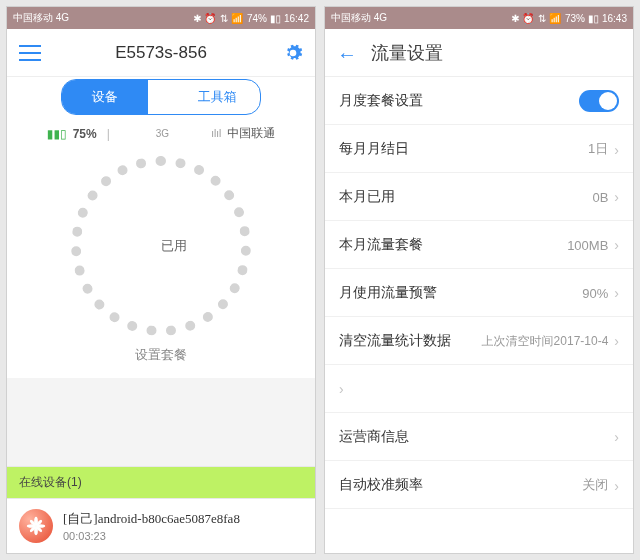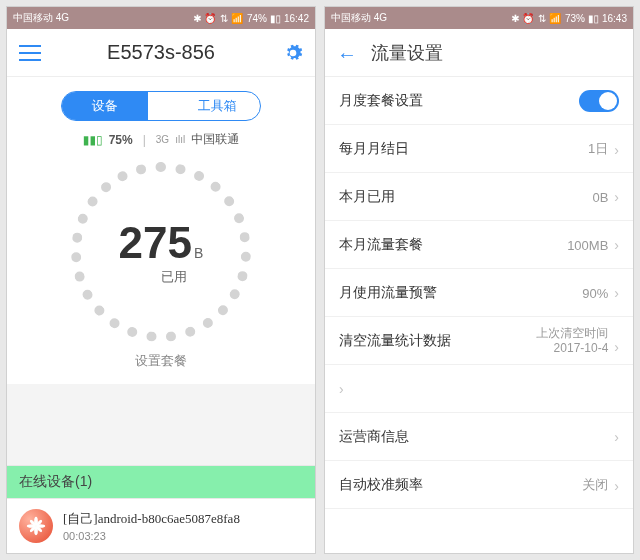--- a/index.html
+++ b/index.html
@@ -3,50 +3,50 @@
 <meta charset="utf-8">
 <style>
   * { margin: 0; padding: 0; box-sizing: border-box; }
   body { background: #e8e8e8; font-family: -apple-system, "Helvetica Neue", Arial, sans-serif; width: 640px; height: 560px; display: flex; gap: 8px; padding: 6px; }
   .phone { background: #fff; flex: 1; display: flex; flex-direction: column; overflow: hidden; position: relative; border: 1px solid #d0d0d0; }
   .status-bar { background: #aa8b8b; color: #fff; height: 22px; display: flex; align-items: center; justify-content: space-between; padding: 8px 6px; font-size: 10px; }
   .status-bar .right { display: flex; align-items: center; gap: 3px; }
   .status-bar .ico { font-size: 10px; }
   .titlebar { height: 48px; display: flex; align-items: center; justify-content: space-between; padding: 0 12px; border-bottom: 1px solid #eee; }
   .titlebar .left, .titlebar .right { width: 32px; display:flex; align-items:center; color:#2f8af4;}
-  .titlebar .center { flex:1; text-align:center; font-size: 20px; color:#333; font-weight:500;}
+  .titlebar .center { flex:1; text-align:center; font-size: 17px; color:#333; font-weight:500;}
   .titlebar2 { height: 48px; display:flex; align-items:center; padding: 0 12px; gap:14px; border-bottom:1px solid #eee;}
   .titlebar2 .back { color:#2f8af4; font-size:20px;}
   .titlebar2 .t { font-size:18px; color:#404040;}
-  .seg { display:flex; margin: 14px auto 10px; width: 200px; height: 30px; border:1px solid #2f8af4; border-radius:15px; overflow:hidden;gap:27px;}
+  .seg { display:flex; margin: 2px auto 10px; width: 200px; height: 36px; border:1px solid #2f8af4; border-radius:15px; overflow:hidden;gap:27px;}
   .seg .sbtn { flex:1; display:flex; align-items:center; justify-content:center; font-size:13px; color:#2f8af4;}
   .seg .sbtn.active { background:#2f8af4; color:#fff;}
   .bat-row { display:flex; align-items:center; justify-content:center; gap:6px; font-size:12px; color:#555; margin-bottom: 10px;}
   .bat-row .bat-ico { color:#3fb34f;}
   .bat-row .sep { color:#bbb; margin:0 4px;}
-  .bat-row .net { font-size:10px; color:#999;}
+  .bat-row .net { font-size:10px; color:#999;margin-left:36px;}
   .dial { width: 180px; height:180px; margin: 4px auto 4px; border-radius:50%; position:relative; display:flex; align-items:center; justify-content:center; flex-direction:column;}
   .dial::before { content:""; position:absolute; inset:0; border-radius:50%; border: 10px dotted #d4d4d4;}
   .dial .num { font-size: 44px; color:#333; font-weight:600; display:flex; align-items:baseline;}
   .dial .num .unit { font-size:14px; color:#666; margin-left:2px; font-weight:400;}
   .dial .used { font-size:13px; color:#666;margin-left:26px;}
   .set-plan { text-align:center; color:#888; font-size:13px; margin: 6px 0 14px;}
   .spacer { flex:1; background:#f4f4f4;}
-  .section-h { background:#86efac; padding: 7px 12px; font-size:14px; color:#444; border-top:1px solid #e8e8e8; border-bottom:1px solid #e8e8e8;}
+  .section-h { background:#bef264; padding: 7px 12px; font-size:12px; color:#444; border-top:1px solid #e8e8e8; border-bottom:1px solid #e8e8e8;}
   .device-row { display:flex; align-items:center; gap:10px; padding:10px 12px; background:#fff;}
   .device-row .logo { width:34px; height:34px; border-radius:50%; background:radial-gradient(circle at 30% 30%, #ffb19d, #e64a2e); display:flex; align-items:center; justify-content:center;}
   .device-row .meta { display:flex; flex-direction:column; gap:2px;}
   .device-row .name { font-size:13px; color:#333;font-family:Liberation Serif, serif;}
   .device-row .time { font-size:11px; color:#888;}
   .list { display:flex; flex-direction:column; background:#f5f5f5;}
   .group-h { padding: 10px 14px 6px; font-size:13px; color:#888;}
   .cell { background:#fff; min-height:48px; display:flex; align-items:center; justify-content:space-between; padding: 0 14px; border-bottom:1px solid #f0f0f0; font-size:14px; color:#333;}
   .cell .val { color:#999; font-size:13px; display:flex; align-items:flex-end; gap:6px;}
   .cell .chev { color:#c5c5c5; font-size:14px;}
-  .cell .sub { display:flex; flex-direction:column; align-items:flex-end; line-height:1.2;}
+  .cell .sub { display:flex; flex-direction:row; align-items:flex-end; line-height:1.2;}
   .cell .sub .l1 { font-size:12px; color:#999;}
   .cell .sub .l2 { font-size:12px; color:#999;}
   .toggle { width:40px; height:22px; background:#2f8af4; border-radius:11px; position:relative;}
   .toggle::after { content:""; position:absolute; right:2px; top:2px; width:18px; height:18px; background:#fff; border-radius:50%;}
   .petal { width:22px; height:22px; }
   svg { display:block;}
 </style>
 </head>
 <body>
 
@@ -86,24 +86,20 @@
   </div>
   <div class="bat-row">
     <span class="bat-ico">▮▮▯</span>
     <b>75%</b>
     <span class="sep">|</span>
     <span class="net">3G</span>
     <span class="net">ılıl</span>
     <span>中国联通</span>
   </div>
   <div class="dial">
-    <div class="num">
-      <span>275</span>
-      <span class="unit"><span>B</span></span>
-    </div>
     <div class="used">已用</div>
   </div>
   <div class="set-plan">设置套餐</div>
   <div class="spacer"></div>
   <div class="section-h">在线设备(1)</div>
   <div class="device-row">
     <div class="logo">
       <svg class="petal" viewBox="0 0 24 24">
           <g fill="#fff">
             <ellipse cx="12" cy="7" rx="2" ry="5"></ellipse>

